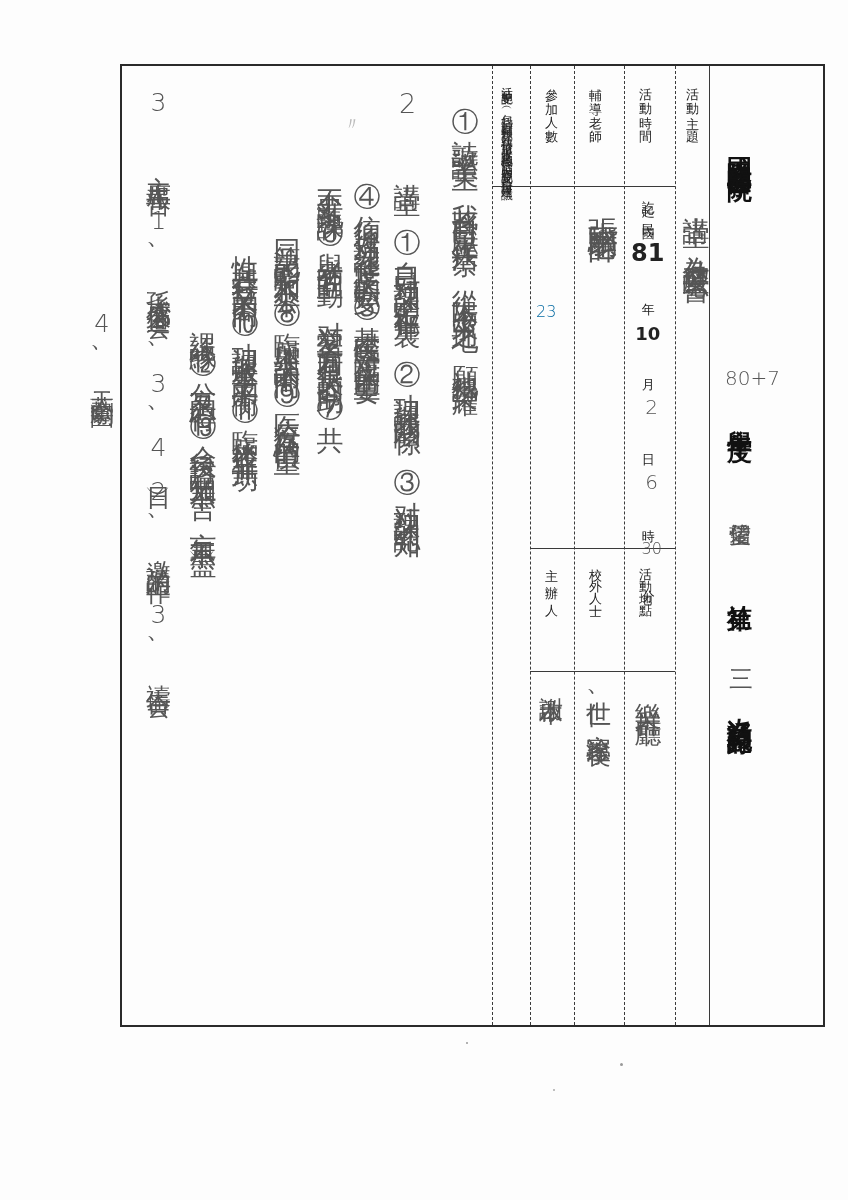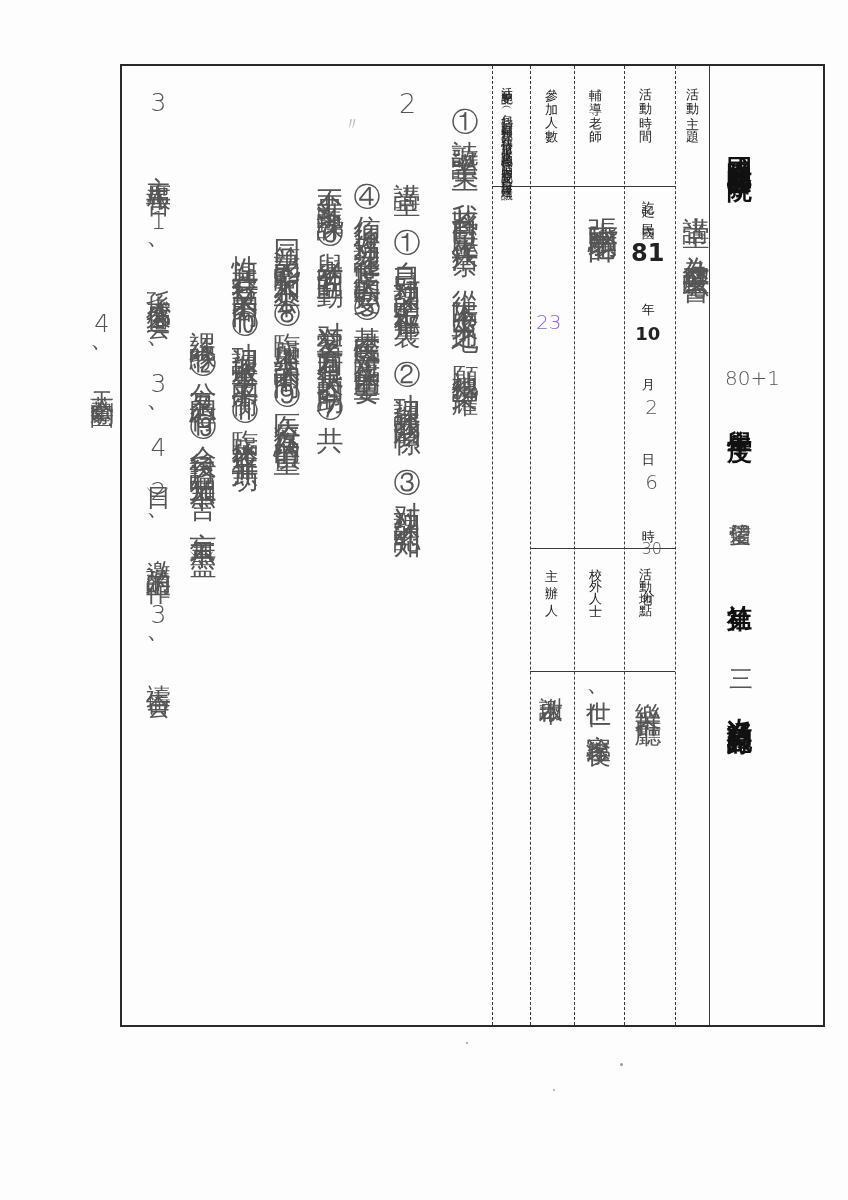--- a/index.html
+++ b/index.html
@@ -45,21 +45,21 @@
     <div class="vline" style="left:370px;"></div>
 
     <div class="hline" style="left:370px;width:183px;top:120px;"></div>
     <div class="hline" style="left:408px;width:145px;top:482px;"></div>
     <div class="hline" style="left:408px;width:145px;top:605px;"></div>
 
     <div class="vt title" style="left:601px;top:72px;letter-spacing:3px;">
       <span>國立陽明醫學院</span>
     </div>
     <div class="vt hand" style="left:603px;top:300px;font-size:20px;writing-mode:horizontal-tb;transform:rotate(0deg);">
-      <span>80+1</span>
+      <span>80+7</span>
     </div>
     <div class="vt title" style="left:601px;top:345px;letter-spacing:3px;">
       <span>學年度</span>
     </div>
     <div class="vt hand" style="left:603px;top:440px;font-size:22px;">
       <span>信望愛</span>
     </div>
     <div class="vt title" style="left:601px;top:518px;letter-spacing:3px;">
       <span>社第</span>
     </div>
@@ -98,21 +98,21 @@
     <div class="vt print label" style="left:464px;top:12px;">
       <span>輔導老師</span>
     </div>
     <div class="vt hand fill" style="left:460px;top:128px;font-size:30px;">
       <span>張南驥老師</span>
     </div>
 
     <div class="vt print label" style="left:420px;top:12px;">
       <span>參加人數</span>
     </div>
-    <div class="hand" style="position:absolute;left:414px;top:244px;font-size:20px;color:#8b5cf6;">
+    <div class="hand" style="position:absolute;left:414px;top:236px;font-size:16px;color:#0369a1;">
       <span>23</span>
     </div>
 
     <div class="vt print label" style="left:514px;top:492px;letter-spacing:12px;">
       <span>活動地點</span>
     </div>
     <div class="vt hand fill" style="left:508px;top:615px;letter-spacing:8px;">
       <span>樂群廳</span>
     </div>
 

